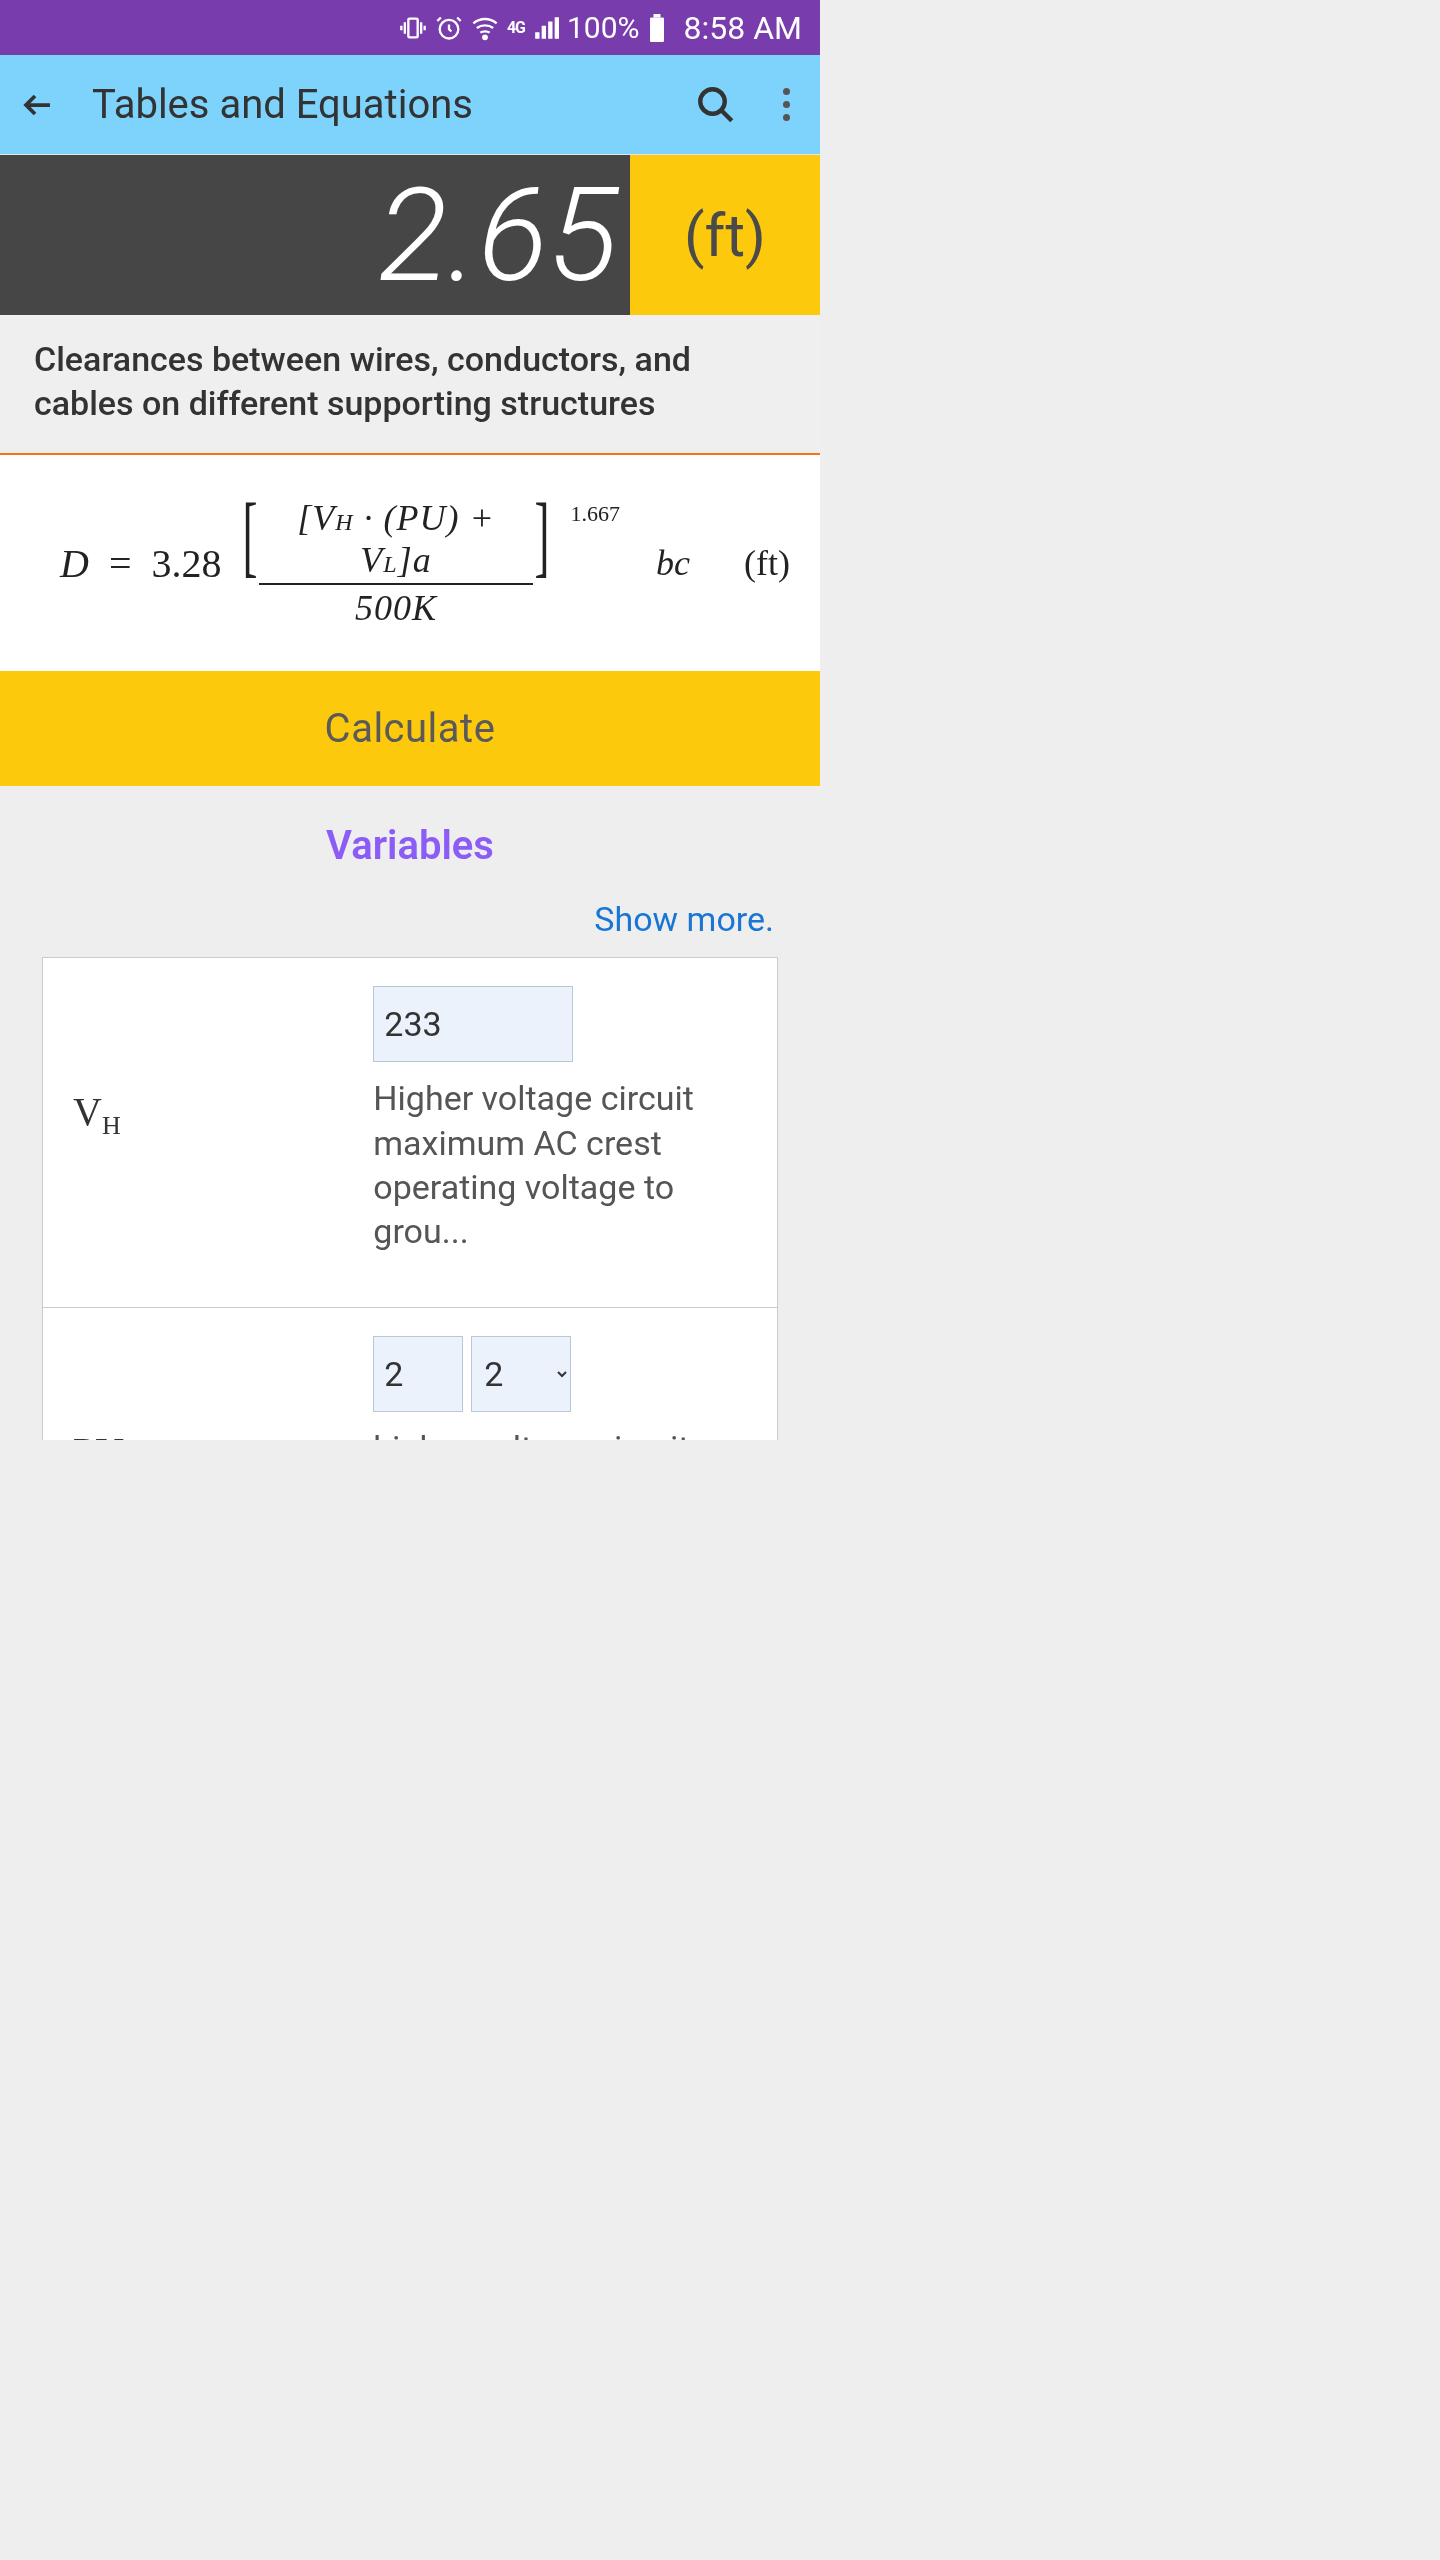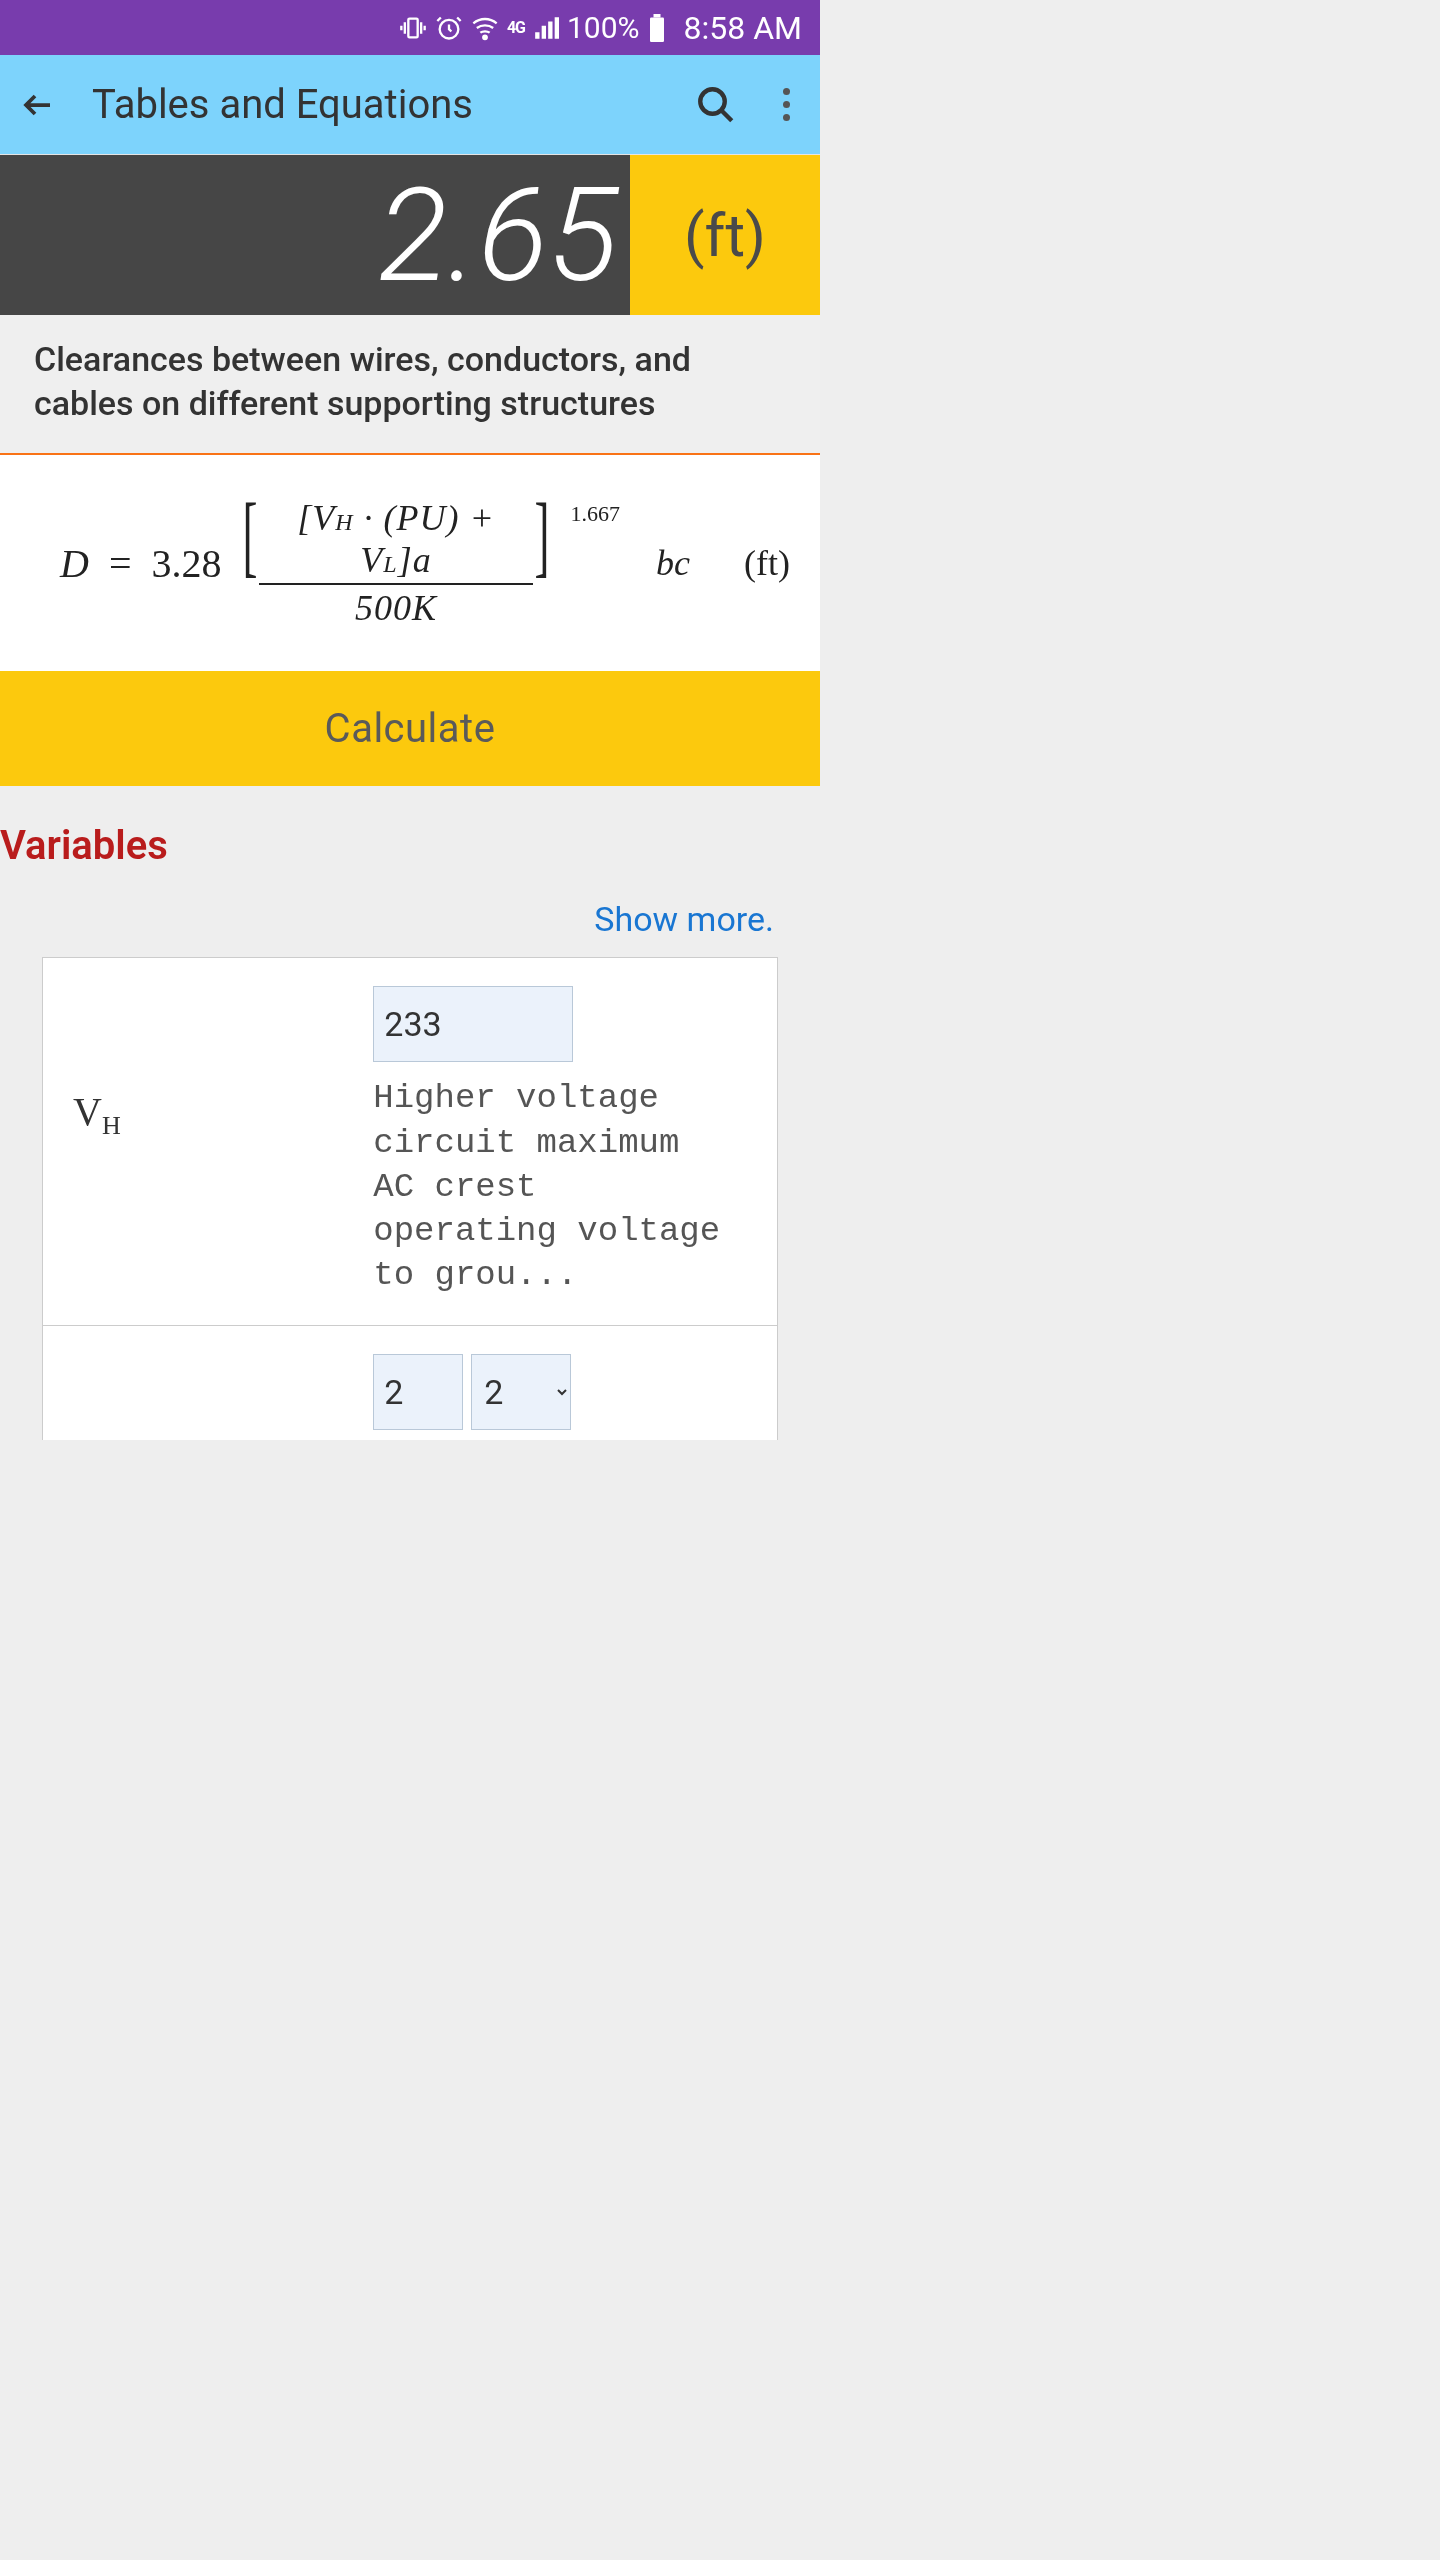--- a/index.html
+++ b/index.html
@@ -74,21 +74,21 @@
 .calc-btn {
   background: #fcc90d; color: #5a5a5a;
   text-align: center; font-size: 40px; font-weight: 400;
   padding: 34px 16px; letter-spacing: 0.5px;
 }
 
 .variables {
   padding: 36px 0 0 0;
 }
 .variables h2 {
-  text-align: left; font-size: 40px; font-weight: 600; color: #b91c1c;
+  text-align: center; font-size: 40px; font-weight: 600; color: #8b5cf6;
 }
 .show-more {
   text-align: right; padding: 30px 46px 18px 0;
   color: #1976d2; font-size: 34px; font-weight: 400;
 }
 
 .var-table {
   margin: 0 42px; border: 1px solid #ccc; background: #fff;
 }
 .var-row { display: flex; border-bottom: 1px solid #ccc; min-height: 350px; }
@@ -97,21 +97,21 @@
   width: 45%; padding: 130px 0 0 30px;
   font-family: 'Times New Roman', serif; font-size: 40px; color: #333;
 }
 .var-label sub { font-size: 26px; }
 .var-val { width: 55%; padding: 28px 14px 28px 0; }
 .var-input {
   width: 200px; height: 76px; border: 1px solid #b9c8d8;
   background: #ebf2fb; font-size: 34px; padding: 0 10px; color: #333;
   font-family: inherit;
 }
-.var-desc { font-size: 34px; color: #555; margin-top: 14px; line-height: 1.3; max-width: 360px; font-family: Liberation Mono, monospace; }
+.var-desc { font-size: 34px; color: #555; margin-top: 14px; line-height: 1.3; max-width: 360px; }
 .select-pair { display:flex; gap:8px; }
 .var-select {
   width: 100px; height: 76px; border: 1px solid #b9c8d8;
   background: #ebf2fb; font-size: 34px; padding: 0 8px; color: #333;
   font-family: inherit;
 }
 svg { display:block; }
 .sub { font-size: 24px; font-style: italic; }
 </style>
 </head>

